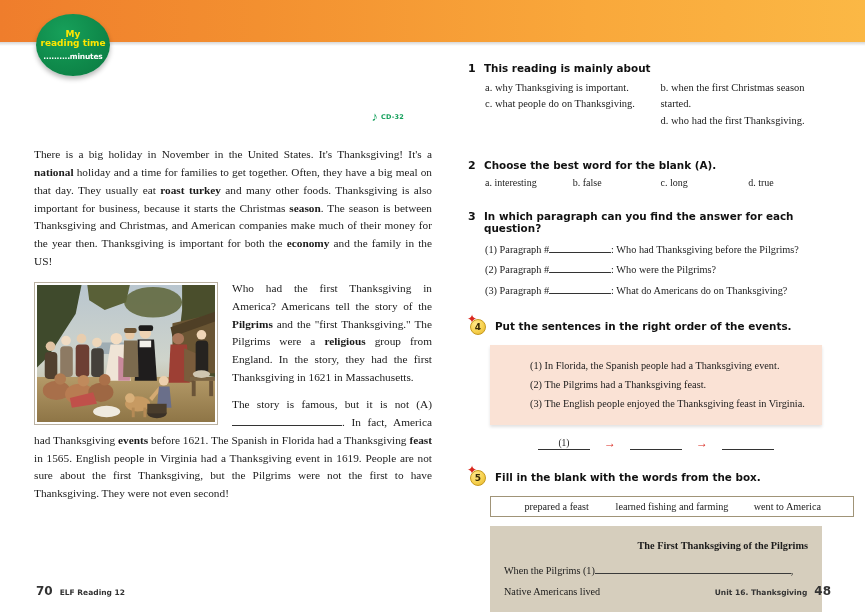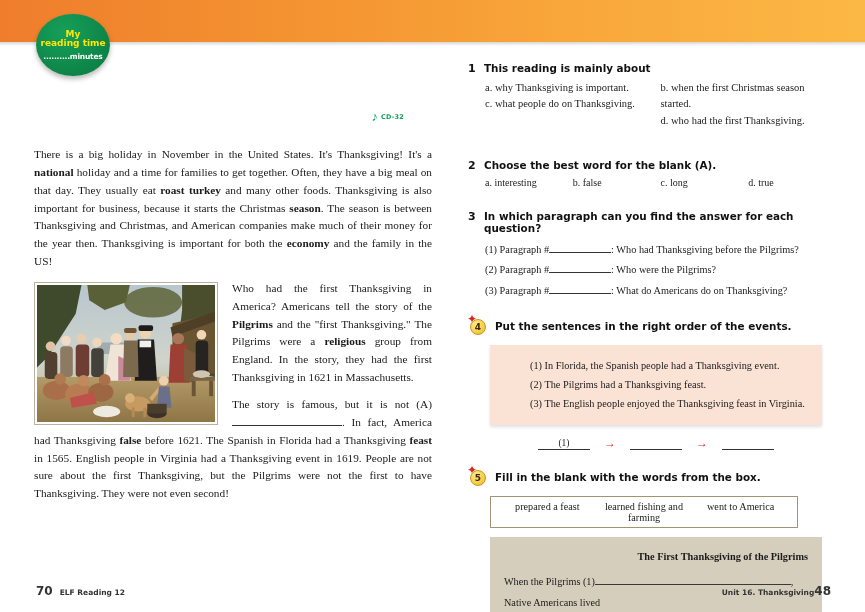--- a/index.html
+++ b/index.html
@@ -112,21 +112,21 @@
     display: flex; align-items: center; justify-content: center; gap: 14px;
     margin: 11px 0 0 22px; width: 332px;
   }
   .order-slot {
     border-bottom: 1px solid #333; width: 52px; height: 13px; text-align: center;
     font-size: 9.5px; color: #1b1b1b; line-height: 13px;
   }
   .arrow { color: #d9261c; font-size: 12px; font-weight: bold; }
 
   .word-box {
-    margin: 9px 0 0 22px; width: 308px; border: 1px solid #a09478;
+    margin: 9px 0 0 22px; width: 364px; border: 1px solid #a09478;
     background: #fff; padding: 4px 8px; display: flex;
     font-size: 10.2px; color: #1b1b1b;
   }
   .word-box span { flex: 1; text-align: center; }
 
   .beige-box {
     margin: 9px 0 0 22px; width: 332px; background: #d6cebd;
     padding: 10px 14px 12px 14px; font-size: 10.2px; color: #1b1b1b; line-height: 2.0;
   }
   .beige-title { text-align: right; font-weight: bold; margin-bottom: 5px; font-size: 10.3px; }
@@ -134,21 +134,21 @@
 
   
   .footer-left {
     position: absolute; left: 36px; bottom: 14px;
     font-family: "DejaVu Sans", sans-serif; display: flex; align-items: baseline; gap: 7px;
   }
   .footer-left .pg { font-size: 12px; font-weight: bold; color: #333; }
   .footer-left .lbl { font-size: 7.5px; font-weight: bold; color: #333; }
   .footer-right {
     position: absolute; right: 34px; bottom: 14px;
-    font-family: "DejaVu Sans", sans-serif; display: flex; align-items: baseline; 
+    font-family: "DejaVu Sans", sans-serif; display: flex; align-items: baseline; gap: 7px;
   }
   .footer-right .lbl { font-size: 7.5px; font-weight: bold; color: #333; }
   .footer-right .pg { font-size: 12px; font-weight: bold; color: #333; }
 </style>
 </head>
 <body>
 
 <div class="page">
 
   <div class="header-band"></div>
@@ -268,21 +268,21 @@
 
       <div class="para">
         Who had the first Thanksgiving in America? Americans tell the story
         of the <b>Pilgrims</b> and the "first Thanksgiving." The Pilgrims were a
         <b>religious</b> group from England. In the story, they had the first
         Thanksgiving in 1621 in Massachusetts.
       </div>
 
       <div class="para">
         The story is famous, but it is not (A)<span class="blank-inline"></span>.
-        In fact, America had Thanksgiving <b>false</b> before
+        In fact, America had Thanksgiving <b>events</b> before
         1621. The Spanish in Florida had a Thanksgiving <b>feast</b> in 1565. English people in
         Virginia had a Thanksgiving event in 1619. People are not sure about the first
         Thanksgiving, but the Pilgrims were not the first to have Thanksgiving. They
         were not even second!
       </div>
     </div>
   </div>
 
   <div class="right-col">
 

